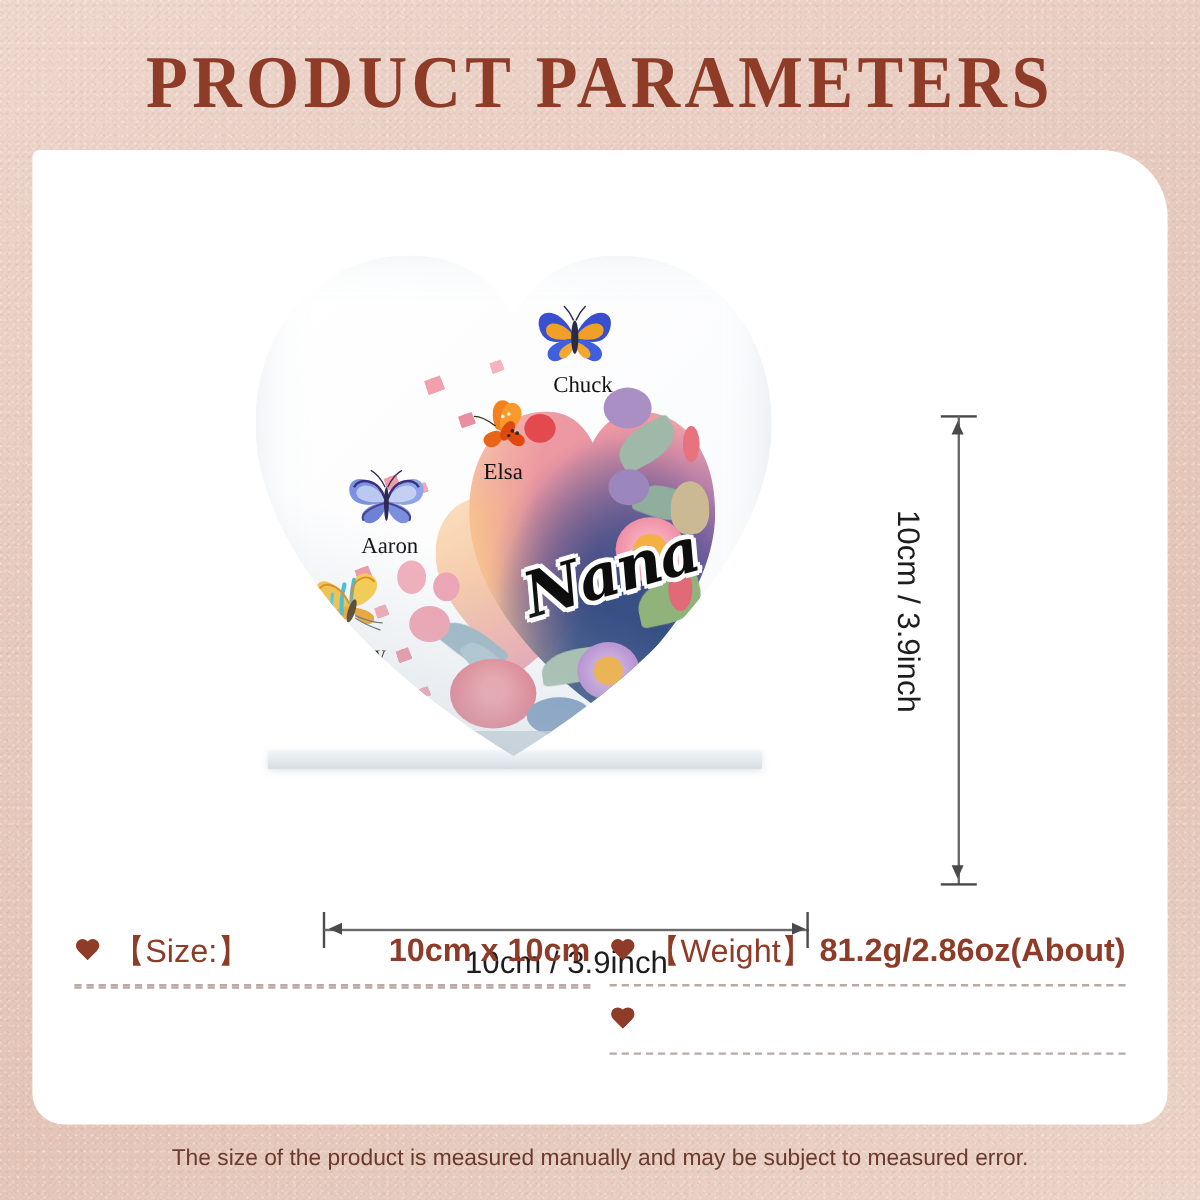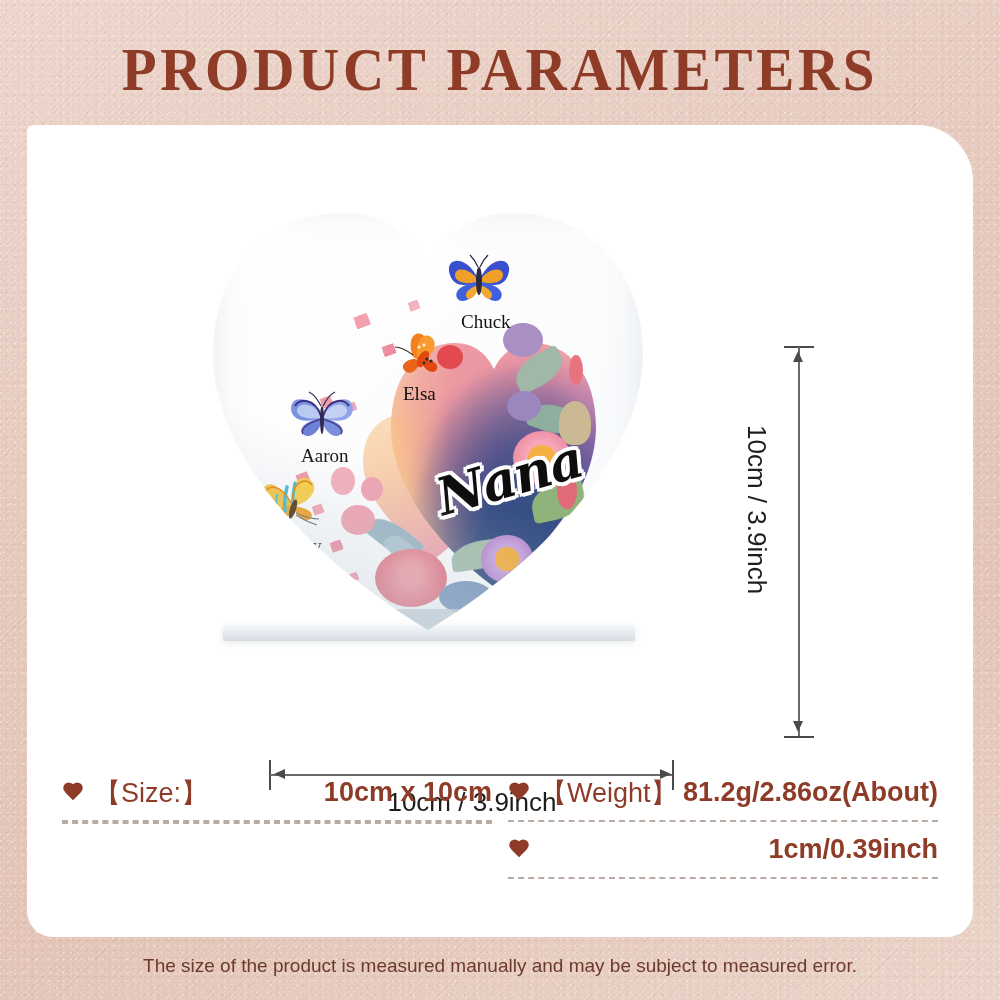--- a/index.html
+++ b/index.html
@@ -366,21 +366,20 @@
 
     <div class="spec-col right">
       <div class="spec-row">
         <div class="heart-bullet"></div>
         <div class="spec-key">【Weight】</div>
         <div class="spec-val">81.2g/2.86oz(About)</div>
       </div>
       <div class="spec-sep"></div>
       <div class="spec-row">
         <div class="heart-bullet"></div>
-        <div class="spec-val">1cm/0.39inch</div>
       </div>
       <div class="spec-sep"></div>
     </div>
 
   </div>
 </div>
 
 <div id="footer">The size of the product is measured manually and may be subject to measured error.</div>
 
 </body></html>

